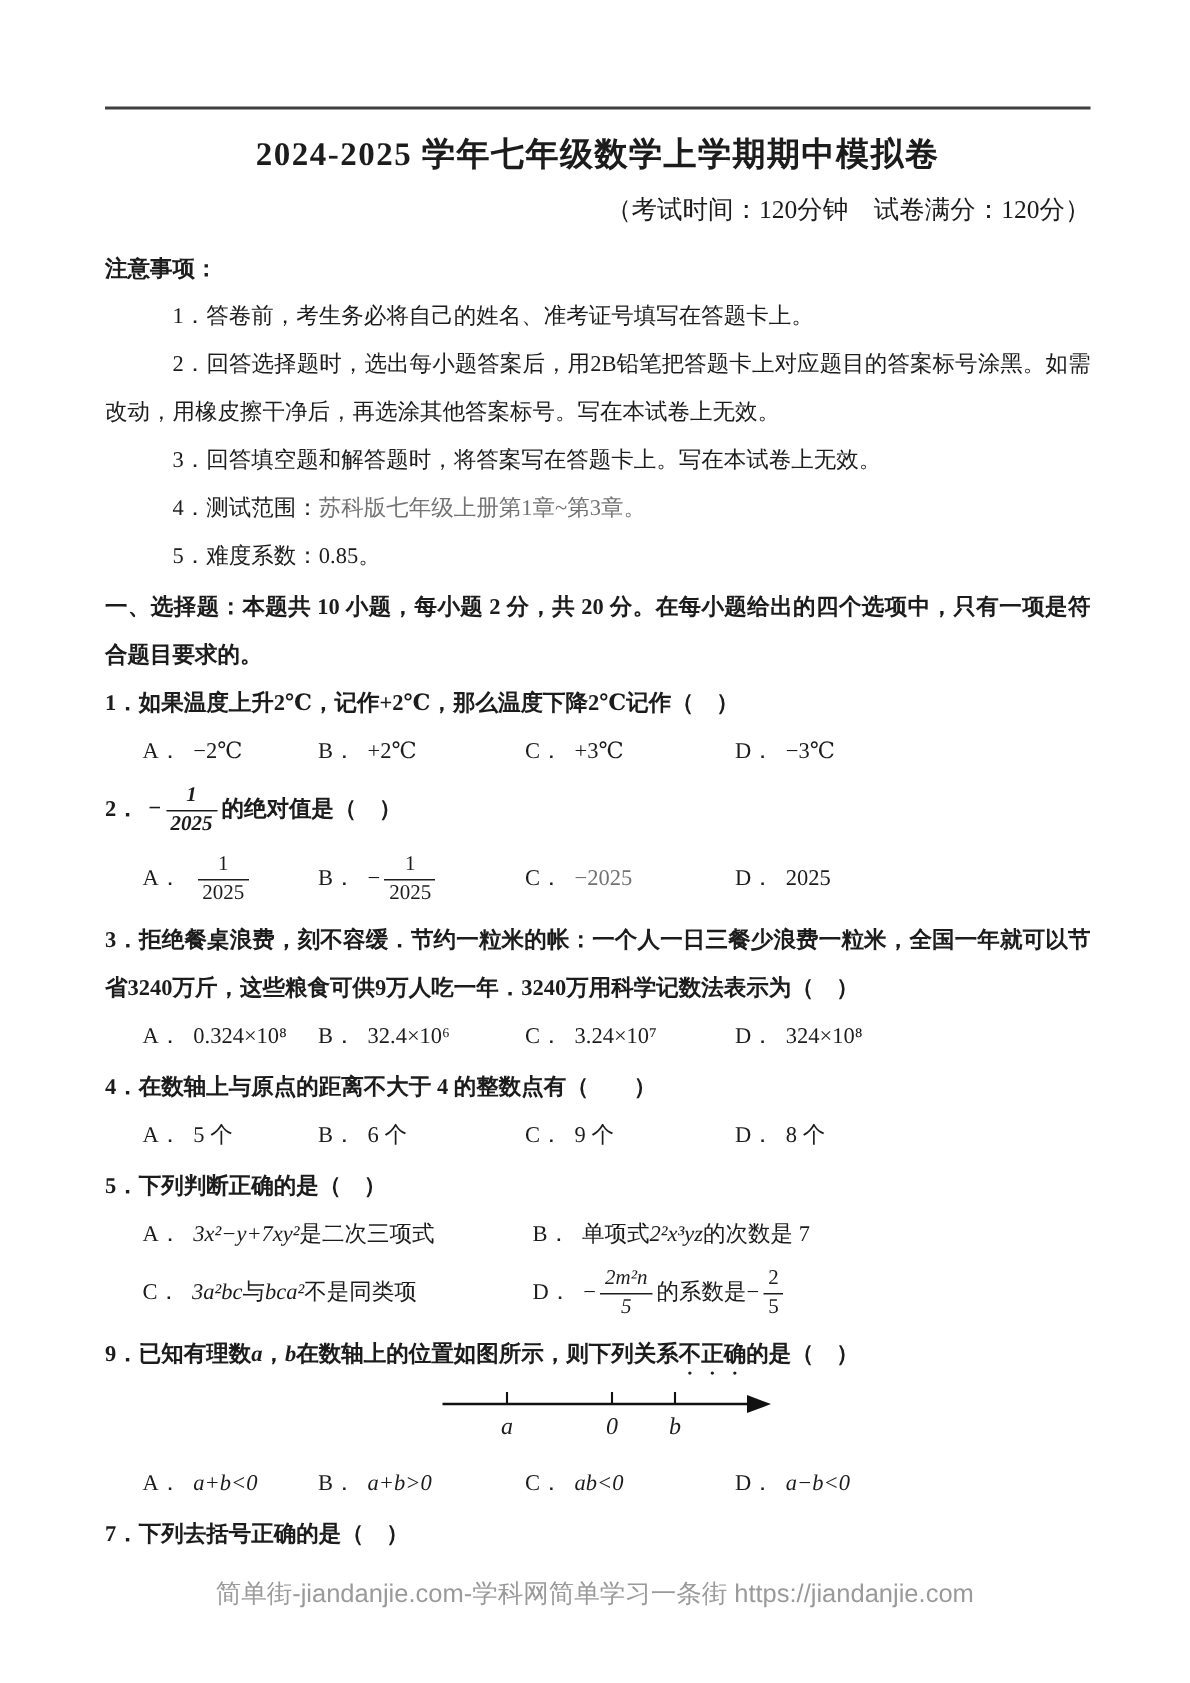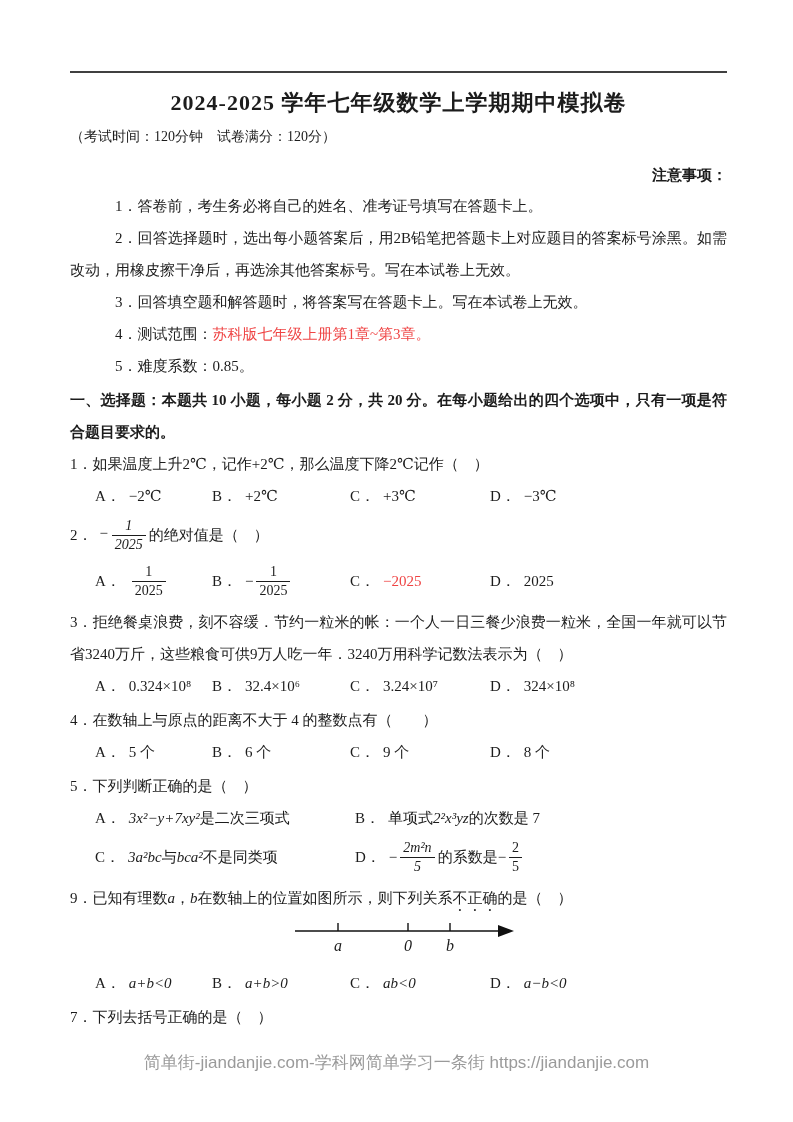--- a/index.html
+++ b/index.html
@@ -4,36 +4,36 @@
 <style>
   html,body { margin:0; padding:0; background:#ffffff; }
   .page {
     position:relative; width:793px; height:1122px; background:#ffffff;
     font-family:"Liberation Serif","DejaVu Serif",serif; color:#1c1c1c;
     overflow:hidden;
   }
   .content { padding:0 66px 0 70px; }
   .rule { border:none; border-top:2px solid #404040; margin:71px 0 0 0; }
   .title { font-size:22px; font-weight:700; text-align:center; margin:15px 0 0 0; letter-spacing:1px; }
-  .subtitle { font-size:14px; text-align:left; margin-top:10px; }
-  .notes-heading { font-size:15px; font-weight:700; margin-top:14px; line-height:30px;text-align:right; }
+  .subtitle { font-size:17px; text-align:right; margin-top:10px; }
+  .notes-heading { font-size:15px; font-weight:700; margin-top:14px; line-height:30px; }
   .note { font-size:15px; line-height:32px; margin:0; text-indent:45px; text-align:justify; }
   .section-heading { font-size:15px; font-weight:700; line-height:32px; margin:2px 0 0 0; text-align:justify; }
-  .q-stem { font-size:15px; line-height:32px; margin:0; text-align:justify; }
+  .q-stem { font-size:15px; line-height:32px; margin:0; text-align:justify;font-weight:bold; }
   .opt-row { display:flex; margin-left:25px; font-size:15px; line-height:32px; align-items:center; }
   .opt { display:flex; align-items:center; }
   .opt-label { margin-right:8px; }
   .w1 { width:117px; } .w2 { width:138px; } .w3 { width:140px; } .w4 { flex:1; }
   .wA { width:260px; } .wB { flex:1; }
   .tall { min-height:46px; }
   .math { font-style:italic;text-align:center; }
   .frac { display:inline-block; vertical-align:middle; text-align:center; font-size:14px; line-height:1.25; margin:0 3px; }
   .frac .num { display:block; border-bottom:1px solid #1c1c1c; padding:0 3px; }
   .frac .den { display:block; padding:0 3px; }
-  .red { color:#ef4444; }
+  .red { color:#737373; }
   .emph {
     text-emphasis:filled dot #1c1c1c; -webkit-text-emphasis:filled dot #1c1c1c;
     text-emphasis-position:under right; -webkit-text-emphasis-position:under;
   }
   .figure { margin:4px 0 0 223px; }
   .nl-label { font-family:"Liberation Serif","DejaVu Serif",serif; font-style:italic; font-size:16px; fill:#1c1c1c; }
   .footer {
     position:absolute; left:0; right:0; top:1051px; text-align:center;
     color:#9a9a9a; font-size:17px; font-family:"Liberation Sans","DejaVu Sans",sans-serif;
   }

